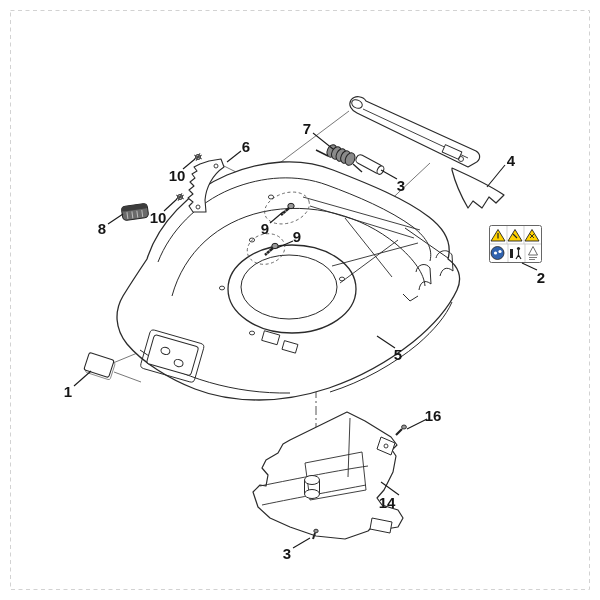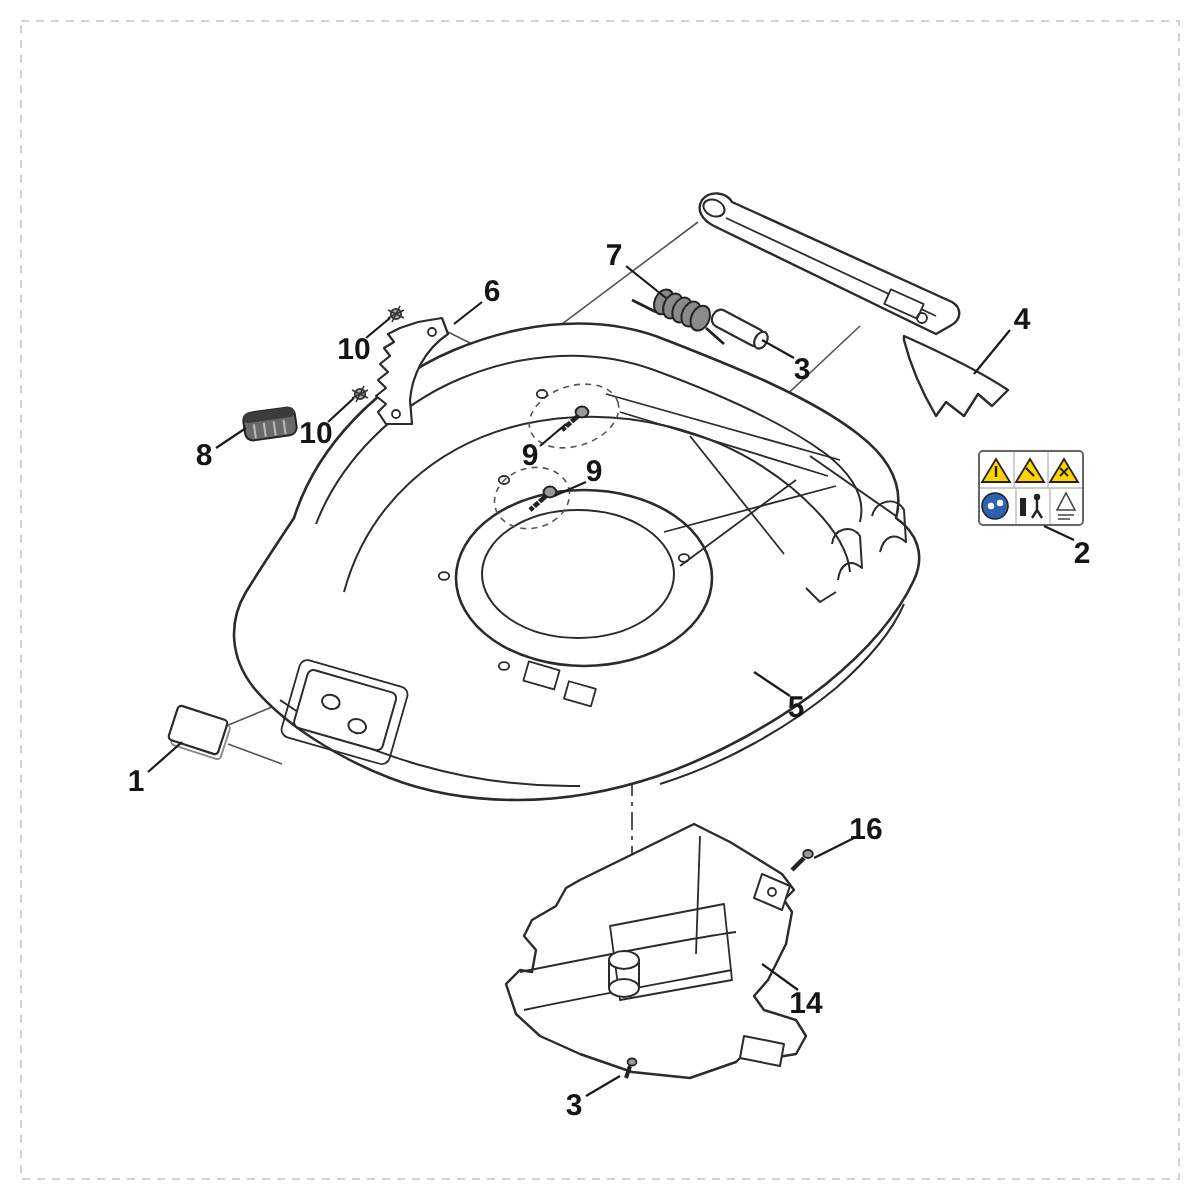--- a/index.html
+++ b/index.html
@@ -257,15 +257,15 @@
       <div class="callout" style="left: 398px; top: 354px;">5</div>
       <div class="callout" style="left: 246px; top: 146px;">6</div>
       <div class="callout" style="left: 307px; top: 128px;">7</div>
       <div class="callout" style="left: 102px; top: 228px;">8</div>
       <div class="callout" style="left: 265px; top: 228px;">9</div>
       <div class="callout" style="left: 297px; top: 236px;">9</div>
       <div class="callout" style="left: 177px; top: 175px;">10</div>
       <div class="callout" style="left: 158px; top: 217px;">10</div>
       <div class="callout" style="left: 287px; top: 553px;">3</div>
       <div class="callout" style="left: 433px; top: 415px;">16</div>
-      <div class="callout" style="left: 403px; top: 502px; text-align: center;">14</div>
+      <div class="callout" style="left: 387px; top: 502px; text-align: center;">14</div>
     </div>
 </div>
 
 </body></html>

